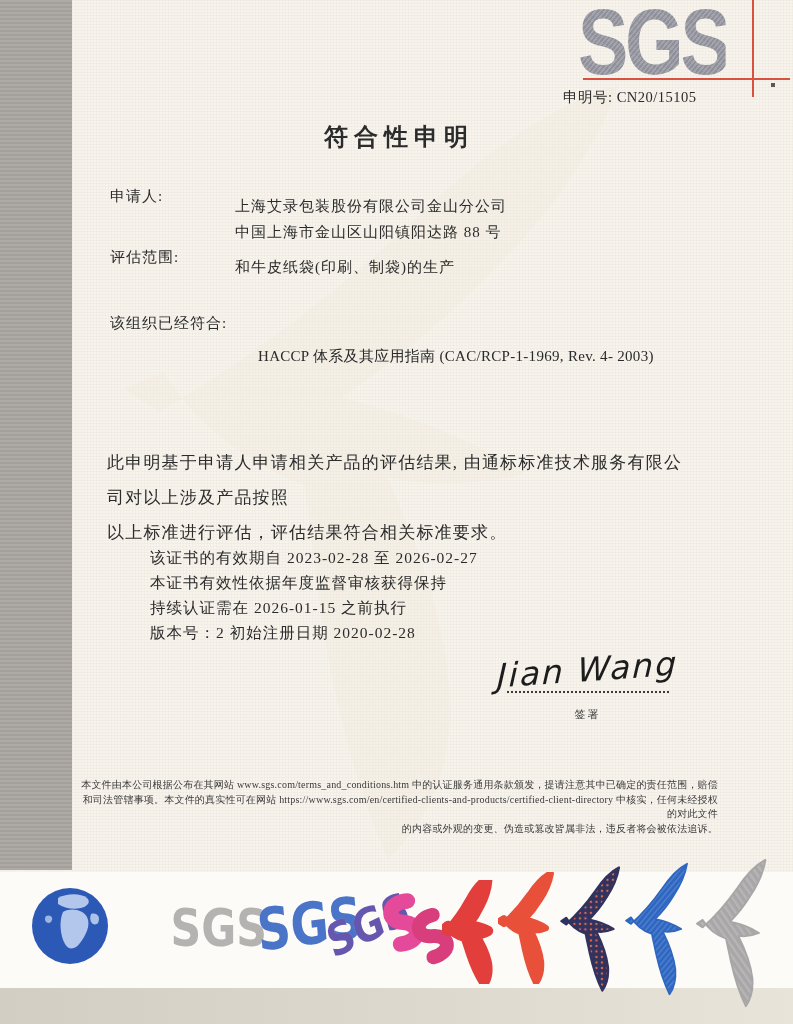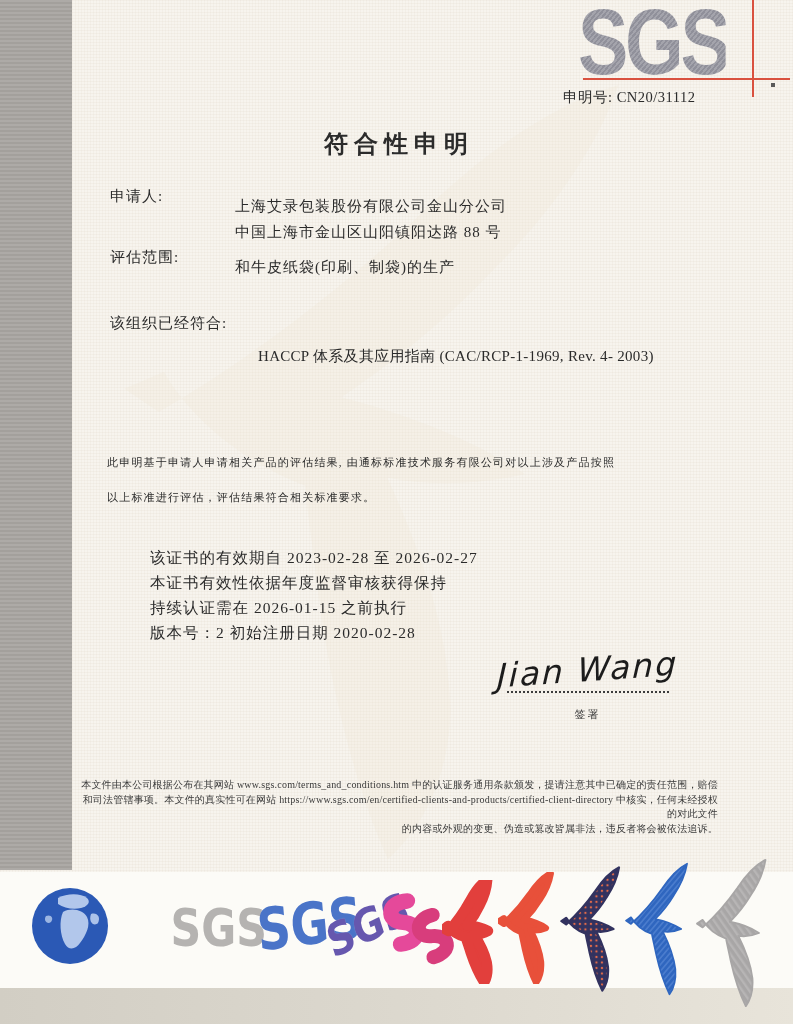--- a/index.html
+++ b/index.html
@@ -36,30 +36,30 @@
     -webkit-background-clip:text;background-clip:text;
   }
   .red-hline{position:absolute;left:583px;top:78px;width:207px;height:2px;background:#d9513f;}
   .red-vline{position:absolute;left:752px;top:0px;width:2px;height:97px;background:#d9513f;}
   .red-dot{position:absolute;left:771px;top:83px;width:4px;height:4px;background:#5a5a5a;}
   .decl-no{position:absolute;left:563px;top:88px;font-size:14.5px;letter-spacing:.5px;}
   
   .content{position:absolute;left:85px;top:120px;width:628px;}
   .doc-title{
     text-align:center;font-size:24px;font-weight:bold;letter-spacing:6px;
-    margin:8px;padding:0;
+    margin:1px;padding:0;
   }
   .row{position:absolute;left:0;}
   .row .label{position:absolute;left:25px;top:12px;font-size:15px;letter-spacing:1px;white-space:nowrap;}
   .row .value{position:absolute;left:150px;top:0;font-size:15px;letter-spacing:1px;line-height:26px;white-space:nowrap;margin-top:18px;}
   .row-applicant{top:55px;}
   .row-scope{top:116px;}
   .row-conforms{top:182px;}
   .standard-line{position:absolute;left:173px;top:227px;font-size:15px;letter-spacing:.3px;white-space:nowrap;}
-  .statement{position:absolute;left:22px;top:325px;width:590px;font-size:11px;line-height:35px;letter-spacing:1.2px;}
+  .statement{position:absolute;left:22px;top:325px;width:590px;font-size:17px;line-height:35px;letter-spacing:1.2px;}
   .validity{position:absolute;left:65px;top:425px;width:565px;font-size:15.5px;line-height:25px;letter-spacing:1px;}
   
   .signature{position:absolute;left:495px;top:650px;width:185px;text-align:center;}
   .signature-name{
     font-family:"DejaVu Sans","Liberation Sans",sans-serif;
     font-style:italic;font-size:33px;letter-spacing:2px;color:#1c1c1c;
     transform:rotate(-4deg) skewX(-6deg);display:inline-block;white-space:nowrap;
   }
   .signature-line{border-bottom:2px dotted #3c3c3c;width:162px;margin:2px auto 0 auto;}
   .signature-label{font-size:11px;letter-spacing:2px;margin-top:14px;color:#3a3a3a;}
@@ -109,21 +109,21 @@
 <div class="left-band"></div>
 
 <svg class="watermark-bird" viewBox="0 0 100 160" preserveAspectRatio="none">
   <use href="#bird-path" fill="#ece3d2" opacity="0.55" transform="rotate(6 50 80)"></use>
 </svg>
 
 <div class="sgs-logo">SGS</div>
 <div class="red-hline"></div>
 <div class="red-vline"></div>
 <div class="red-dot"></div>
-<div class="decl-no">申明号: CN20/31112</div>
+<div class="decl-no">申明号: CN20/15105</div>
 
 <div class="content">
   <h1 class="doc-title">符合性申明</h1>
 
   <div class="row row-applicant">
     <span class="label">申请人:</span>
     <div class="value">
       <div>上海艾录包装股份有限公司金山分公司</div>
       <div>中国上海市金山区山阳镇阳达路 88 号</div>
     </div>

